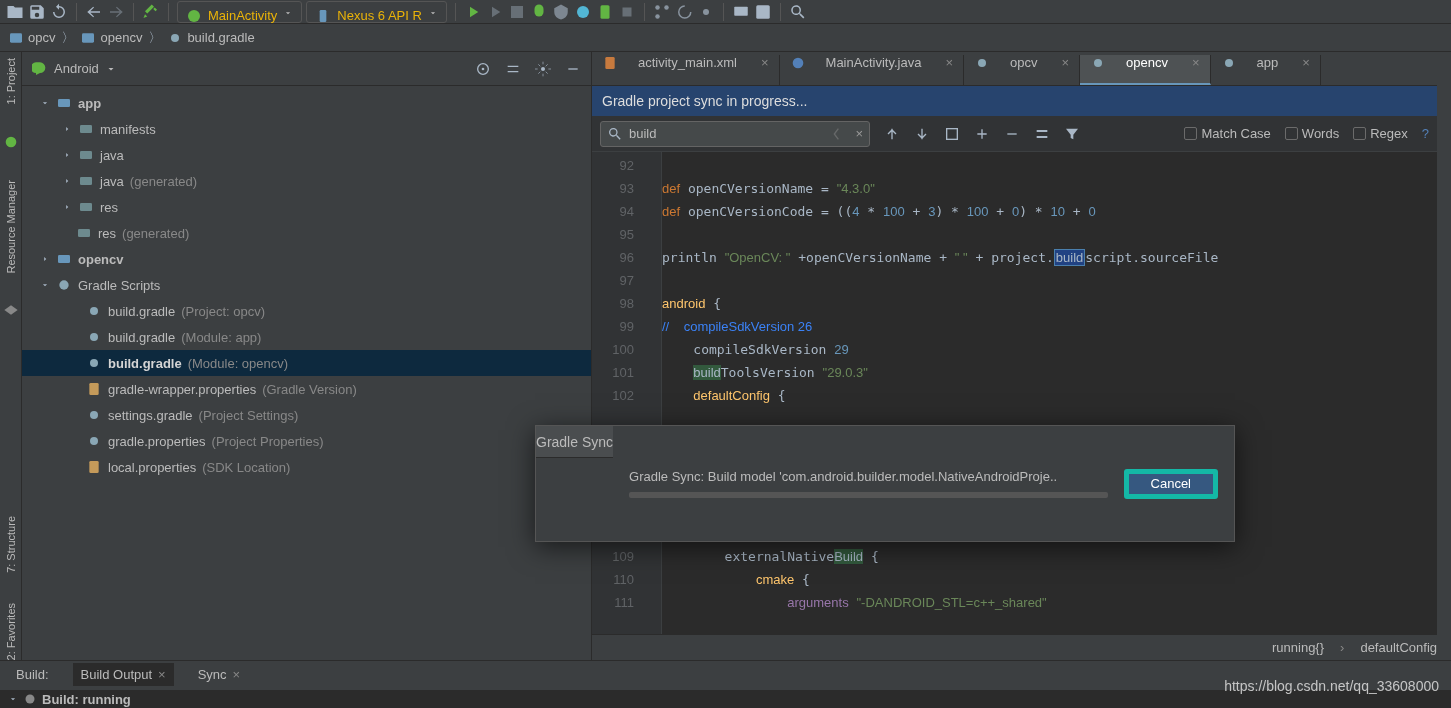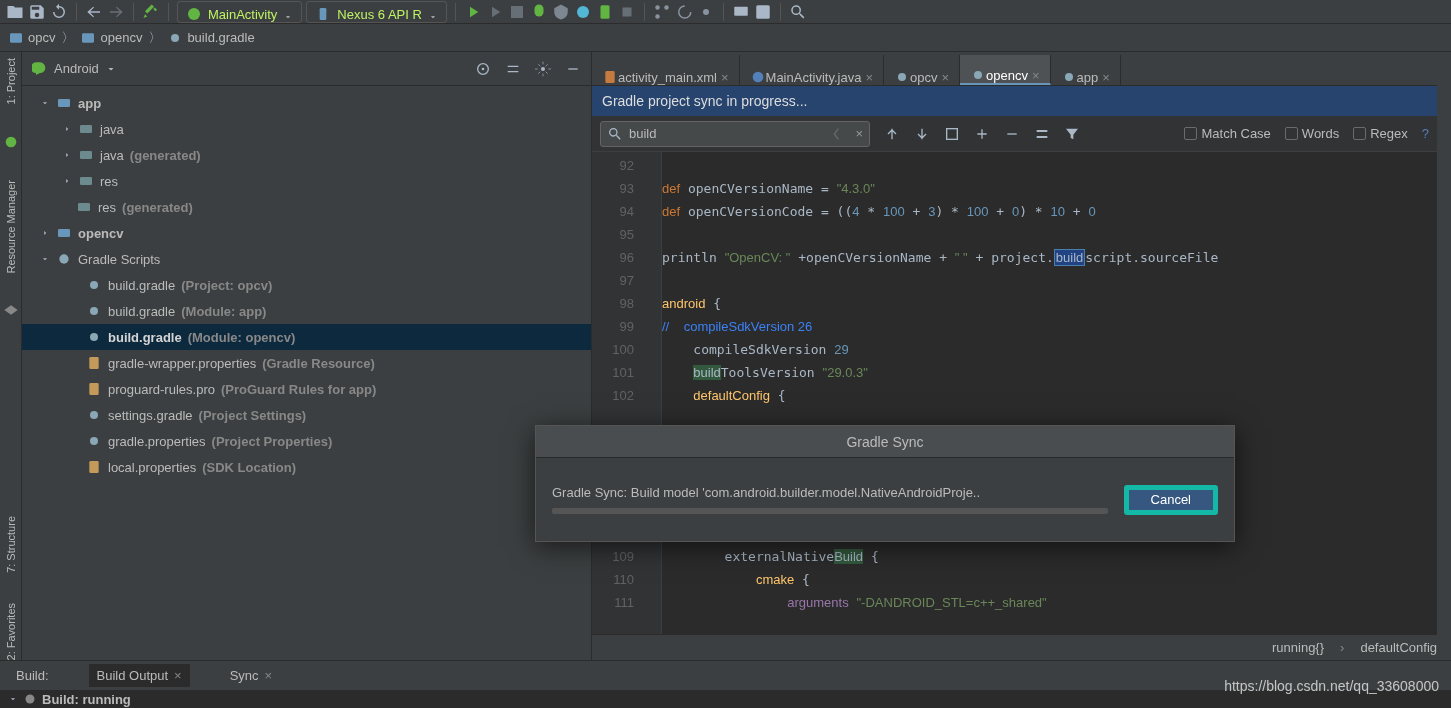--- a/index.html
+++ b/index.html
@@ -2,21 +2,21 @@
 <html><head>
 <meta charset="utf-8">
 <style>
 *{margin:0;padding:0;box-sizing:border-box;font-family:"Segoe UI",Arial,sans-serif;font-size:13px;-webkit-user-select:none;user-select:none}
 body{background:#2b2b2b;color:#a9b7c6;width:1451px;height:708px;overflow:hidden;position:relative}
 .root{display:flex;flex-direction:column;height:100%}
 
 .toolbar{height:24px;background:#3c3f41;display:flex;align-items:center;padding:0 6px;gap:4px;border-bottom:1px solid #2b2b2b}
 .tb-ico{width:18px;height:18px;fill:#a9b7c6;cursor:pointer}
 .tb-sep{width:1px;height:18px;background:#555;margin:0 4px}
-.combo{display:flex;align-items:flex-end;height:22px;padding:0 8px;border:1px solid #555;border-radius:3px;background:#3c3f41;color:#bef264;gap:6px;cursor:pointer}
+.combo{display:flex;align-items:flex-start;height:22px;padding:6px 8px;border:1px solid #555;border-radius:3px;background:#3c3f41;color:#eab308;gap:6px;cursor:pointer}
 .combo .carrow{width:10px;height:10px;fill:#bbb}
 
 .crumbs{height:28px;background:#3c3f41;display:flex;align-items:center;padding:0 8px;gap:6px;border-bottom:1px solid #2b2b2b}
 .crumb{display:flex;align-items:center;gap:4px;color:#bbb;cursor:pointer}
 
 .body{display:flex;flex:1;min-height:0}
 .left-rail{width:22px;background:#3c3f41;border-right:1px solid #2b2b2b;display:flex;flex-direction:column;align-items:center;padding-top:6px;gap:30px}
 .rail-txt{writing-mode:vertical-rl;transform:rotate(180deg);font-size:11px;color:#bbb;display:flex;align-items:center;gap:4px;cursor:pointer}
 .right-rail{width:14px;background:#3c3f41}
 
@@ -24,27 +24,27 @@
 .proj-header{height:34px;display:flex;align-items:center;padding:0 10px;gap:8px;border-bottom:1px solid #2b2b2b}
 .proj-title{display:flex;align-items:center;gap:6px;color:#bbb;font-size:14px}
 .proj-title .carrow{width:12px;height:12px;fill:#bbb}
 .proj-tool{margin-left:auto;display:flex;gap:14px}
 .proj-tool svg{width:16px;height:16px;fill:#a9b7c6;cursor:pointer}
 .tree{flex:1;overflow:auto;padding:4px 0}
 .tree-item{display:flex;align-items:center;height:26px;padding-left:18px;gap:6px;cursor:pointer;color:#bbb}
 .tree-item.lvl1{padding-left:40px}
 .tree-item.lvl2{padding-left:64px}
 .tree-item.sel{background:#0d293e;color:#d4d4d4;font-weight:bold}
-.tree-item .hint{color:#888;font-weight:bold}
+.tree-item .hint{color:#888;font-weight:normal}
 .arr{width:10px;height:10px;fill:#a9b7c6}
 .ico{width:16px;height:16px;flex-shrink:0}
 
 .editor{flex:1;display:flex;flex-direction:column;background:#2b2b2b;min-width:0}
 .etabs{height:34px;background:#3c3f41;display:flex;align-items:flex-end;border-bottom:1px solid #2b2b2b}
-.etab{height:30px;display:flex;align-items:flex-end;gap:0;padding:0 10px;background:#3c3f41;color:#bbb;border-right:1px solid #2b2b2b;cursor:pointer;font-size:13px}
+.etab{height:30px;display:flex;align-items:flex-start;gap:20px;padding:0 10px;background:#3c3f41;color:#bbb;border-right:1px solid #2b2b2b;cursor:pointer;font-size:13px}
 .etab.on{background:#4e5254;border-bottom:2px solid #6897bb;color:#fff}
 .etab .x{color:#888;font-size:13px;padding-left:4px}
 .notice{height:30px;background:#27446e;color:#ddd;display:flex;align-items:center;padding:0 10px;font-size:14px}
 
 .findbar{height:36px;display:flex;align-items:center;padding:0 8px;gap:14px;border-bottom:1px solid #3c3f41;background:#313335}
 .findbox{display:flex;align-items:center;width:270px;height:26px;background:#45494a;border:1px solid #646464;border-radius:3px;padding:0 6px;gap:6px}
 .findbox input{flex:1;background:transparent;border:none;outline:none;color:#bbb;font-family:inherit;font-size:13px}
 .fico{width:16px;height:16px;fill:#a9b7c6;cursor:pointer}
 .chk{display:flex;align-items:center;gap:4px;color:#bbb;cursor:pointer}
 .chk .box{width:13px;height:13px;border:1px solid #6b6b6b;border-radius:2px}
@@ -57,26 +57,26 @@
 .num{color:#6897bb}
 .id{color:#9876aa}
 .cmt{color:#3b82f6}
 .call{color:#ffc66d}
 .hl{background:#32593d;color:#a9b7c6}
 .hl2{background:#214283;border:1px solid #4a7fad;padding:0 1px}
 .foldbar{width:14px;background:#313335;border-right:1px solid #3c3f41}
 .status{height:26px;background:#3c3f41;border-top:1px solid #2b2b2b;display:flex;align-items:center;padding-left:680px;gap:16px;color:#bbb;font-size:14px}
 .sep2{color:#888}
 
-.bottom{height:30px;background:#3c3f41;border-top:1px solid #2b2b2b;display:flex;align-items:center;padding:12px 8px;gap:32px}
+.bottom{height:30px;background:#3c3f41;border-top:1px solid #2b2b2b;display:flex;align-items:flex-end;padding:4px 8px;gap:16px}
 .btab{color:#bbb;display:flex;align-items:center;gap:6px;cursor:pointer;padding:4px 8px}
 .btab.on{background:#2b2b2b}
 .build-run{height:18px;display:flex;align-items:center;padding:0 8px;gap:6px;color:#bbb;font-size:12px;background:#2b2b2b}
 
-.dialog{position:absolute;left:535px;top:425px;width:700px;height:117px;background:#3c3f41;border:1px solid #555;box-shadow:0 5px 25px rgba(0,0,0,.6);display:flex;flex-direction:column}
+.dialog{position:absolute;left:535px;top:425px;width:700px;height:117px;background:#3c3f41;border:1px solid #555;box-shadow:0 5px 25px rgba(0,0,0,.6);display:flex;flex-direction:row}
 .dlg-title{height:32px;background:#4a4d4f;display:flex;align-items:center;justify-content:center;color:#bbb;border-bottom:1px solid #2b2b2b;font-size:14px}
 .dlg-body{flex:1;display:flex;align-items:center;padding:0 16px;gap:16px}
 .dlg-msg{flex:1;color:#bbb;font-size:14px}
 .progress{height:6px;background:#555;border-radius:2px;margin-top:8px}
 .btn{height:30px;padding:0 22px;background:#365880;border:5px solid #14b8a6;border-radius:3px;color:#ffffff;cursor:pointer;display:flex;align-items:center}
 .watermark{position:absolute;right:12px;bottom:14px;color:#ddd;font-size:14px;opacity:.85}
 </style>
 </head>
 <body>
 
@@ -248,20 +248,29 @@
             </svg>
             <b>app</b>
           </div>
       <div class="tree-item lvl1">
             <svg class="arr" viewBox="0 0 24 24">
               <path d="M10 7l5 5-5 5z"></path>
             </svg>
             <svg class="ico" style="fill:#6d8a8e" viewBox="0 0 24 24">
               <rect x="3" y="6" width="18" height="12" rx="2"></rect>
             </svg>
+            <span>manifests</span>
+          </div>
+      <div class="tree-item lvl1">
+            <svg class="arr" viewBox="0 0 24 24">
+              <path d="M10 7l5 5-5 5z"></path>
+            </svg>
+            <svg class="ico" style="fill:#6d8a8e" viewBox="0 0 24 24">
+              <rect x="3" y="6" width="18" height="12" rx="2"></rect>
+            </svg>
             <span>java</span>
           </div>
       <div class="tree-item lvl1">
             <svg class="arr" viewBox="0 0 24 24">
               <path d="M10 7l5 5-5 5z"></path>
             </svg>
             <svg class="ico" style="fill:#6d8a8e" viewBox="0 0 24 24">
               <rect x="3" y="6" width="18" height="12" rx="2"></rect>
             </svg>
             <span>java</span>
@@ -320,28 +329,21 @@
               <circle cx="12" cy="12" r="6"></circle>
             </svg>
             <span>build.gradle </span>
             <span class="hint">(Module: opencv)</span>
           </div>
       <div class="tree-item lvl2">
             <svg class="ico" style="fill:#c49a5a" viewBox="0 0 24 24">
               <rect x="5" y="3" width="14" height="18" rx="2"></rect>
             </svg>
             <span>gradle-wrapper.properties </span>
-            <span class="hint">(Gradle Resource)</span>
-          </div>
-      <div class="tree-item lvl2">
-            <svg class="ico" style="fill:#c49a5a" viewBox="0 0 24 24">
-              <rect x="5" y="3" width="14" height="18" rx="2"></rect>
-            </svg>
-            <span>proguard-rules.pro </span>
-            <span class="hint">(ProGuard Rules for app)</span>
+            <span class="hint">(Gradle Version)</span>
           </div>
       <div class="tree-item lvl2">
             <svg class="ico" style="fill:#8aa7b5" viewBox="0 0 24 24">
               <circle cx="12" cy="12" r="6"></circle>
             </svg>
             <span>settings.gradle </span>
             <span class="hint">(Project Settings)</span>
           </div>
       <div class="tree-item lvl2">
             <svg class="ico" style="fill:#8aa7b5" viewBox="0 0 24 24">

